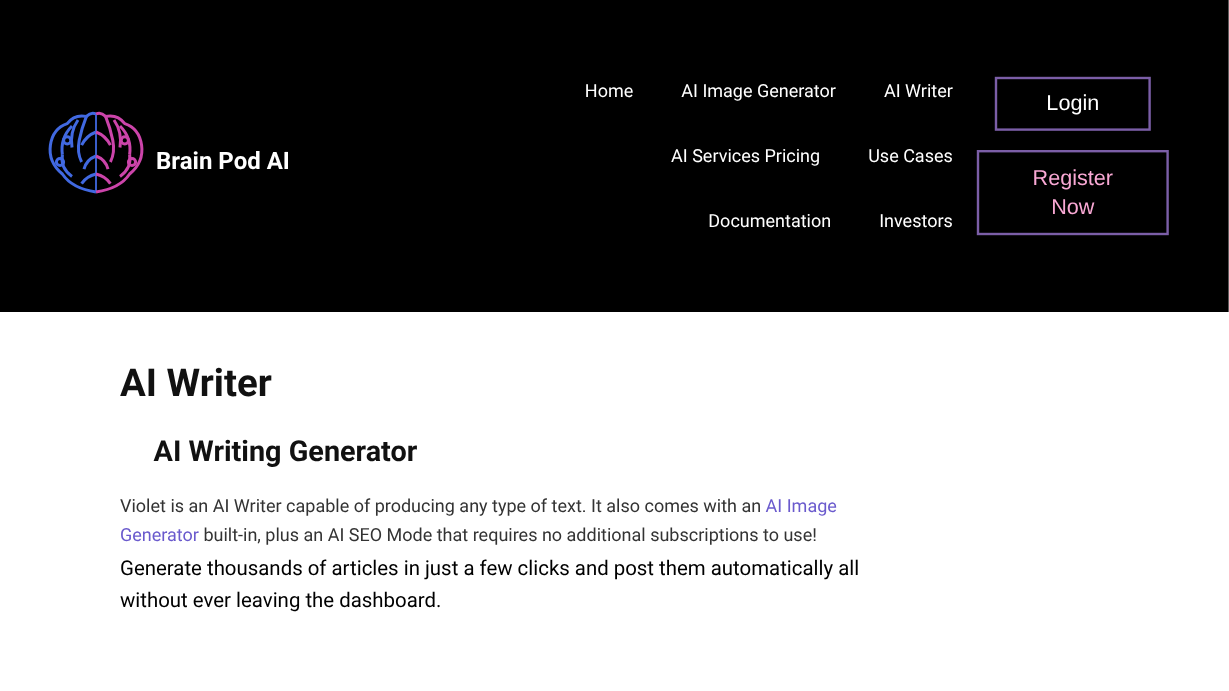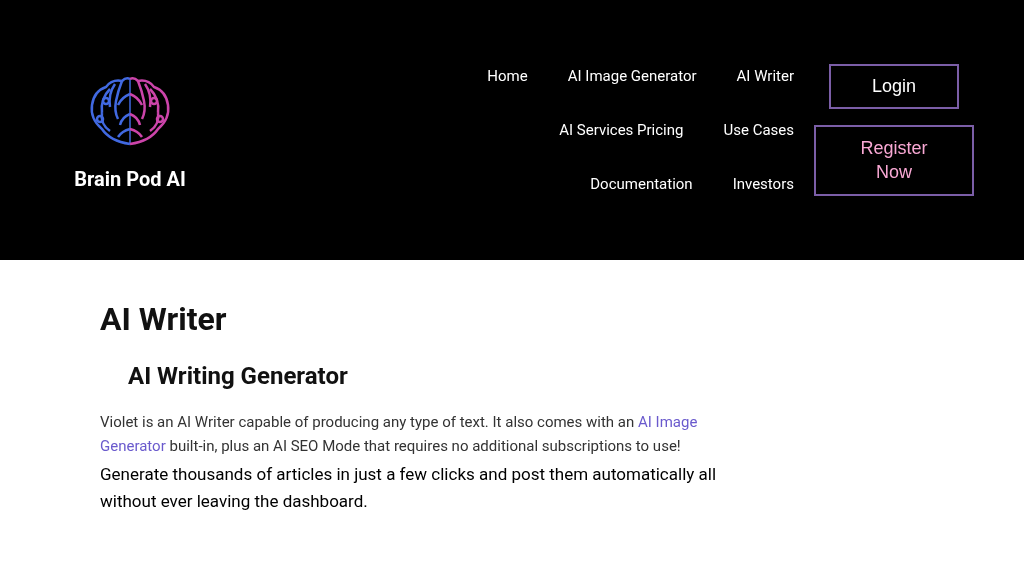--- a/index.html
+++ b/index.html
@@ -21,21 +21,21 @@
       width: 100%;
       padding: 0 30px;
       display: flex;
       align-items: center;
       justify-content: space-between;
       min-height: 260px;
     }
 
     .logo-area {
       display: flex;
-      flex-direction: column;
+      flex-direction: row;
       align-items: center;
       min-width: 200px;
     }
 
     .brain-icon {
       width: 100px;
       height: 90px;
     }
 
     .logo-text {

